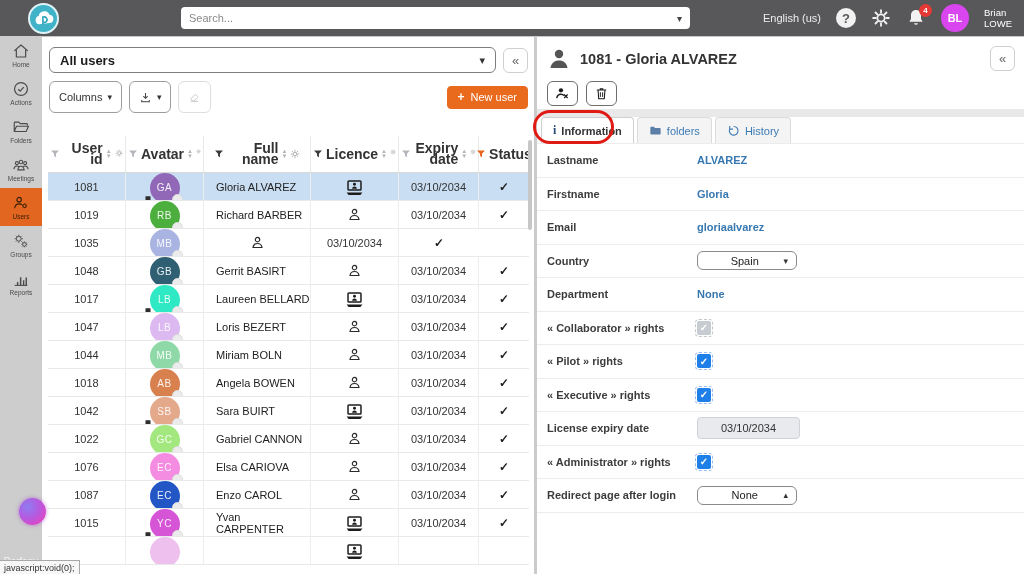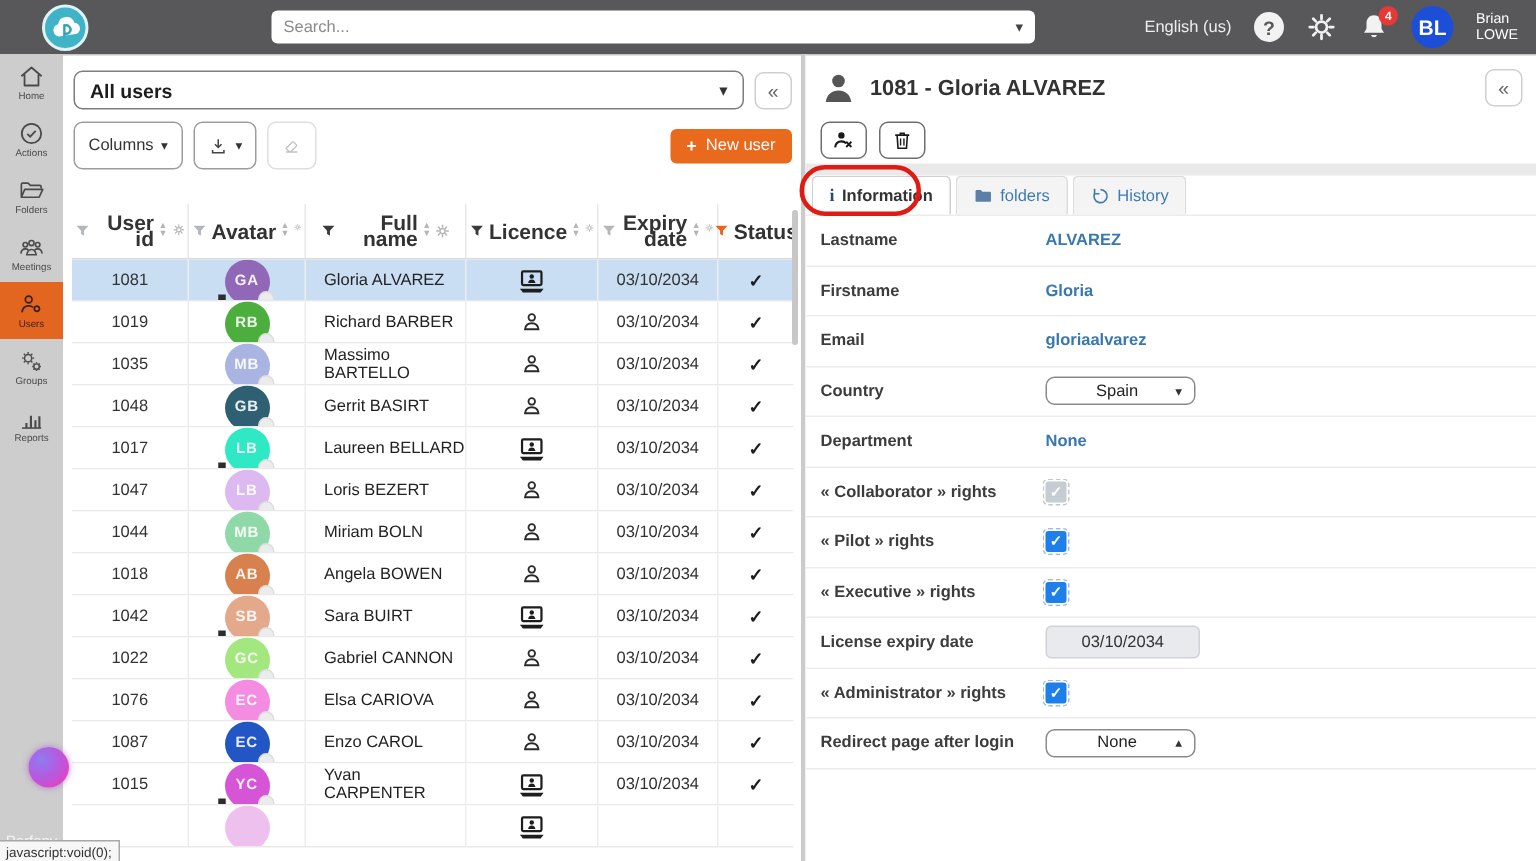--- a/index.html
+++ b/index.html
@@ -22,22 +22,22 @@
   .search-caret { color:#444; font-size:10px; }
   .tb-right { position:absolute; right:12px; top:0; height:36px; display:flex; align-items:center; gap:15px; }
   .tb-lang { color:#ededed; font-size:11px; }
   .tb-help { width:20px; height:20px; border-radius:50%; background:#f2f2f2; color:#58585a;
              font-size:13px; font-weight:bold; display:flex; align-items:center; justify-content:center; cursor:pointer; }
   .tb-gear { width:20px; height:20px; color:#f2f2f2; cursor:pointer; }
   .tb-bell { position:relative; width:20px; height:20px; color:#f2f2f2; cursor:pointer; }
   .tb-badge { position:absolute; top:-4px; right:-6px; min-width:13px; height:13px; border-radius:7px;
               background:#e53935; color:#fff; font-size:8px; font-weight:bold;
               display:flex; align-items:center; justify-content:center; padding:0 2px; }
-  .tb-avatar { width:28px; height:28px; border-radius:50%; background:#1d4ed8; color:#fff;
-               font-size:14px; font-weight:bold; display:flex; align-items:center; justify-content:center; cursor:pointer;text-align:center; }
+  .tb-avatar { width:28px; height:28px; border-radius:50%; background:#d946ef; color:#fff;
+               font-size:11px; font-weight:bold; display:flex; align-items:center; justify-content:center; cursor:pointer;text-align:center; }
   .tb-name { color:#fff; font-size:9.5px; line-height:11px; }
 
   
   .sidebar { position:absolute; top:36px; left:0; width:42px; bottom:0; background:#cdcdcd; z-index:20; }
   .side-item { height:38px; display:flex; flex-direction:column; align-items:center; justify-content:center;
                gap:1px; cursor:pointer; color:#4a4a4a; }
   .side-item.active { background:#e2661f; color:#3a2008; }
   .side-icon { width:18px; height:18px; }
   .side-icon svg { width:18px; height:18px; }
   .side-label { font-size:6.5px; }
@@ -90,21 +90,21 @@
 
   .table-body { position:absolute; top:136px; left:6px; right:5px; bottom:0; overflow:hidden; }
   .trow { height:28px; border-bottom:1px solid #e9e9e9; background:#fff; cursor:pointer; }
   .trow.selected { background:#c9def2; }
   .td { display:flex; align-items:center; justify-content:center; border-right:1px solid #eceded;
         font-size:11px; color:#333; overflow:hidden; }
   .td:last-child { border-right:none; }
   .td.name { justify-content:flex-start; padding-left:12px; color:#222; }
   .avatar-wrap { position:relative; width:30px; height:30px; margin-top:2px; }
   .avatar { width:30px; height:30px; border-radius:50%; display:flex; align-items:center; justify-content:center;
-            color:rgba(255,255,255,.9); font-size:10px; font-weight:bold; letter-spacing:.5px; }
+            color:rgba(255,255,255,.9); font-size:10px; font-weight:normal; letter-spacing:.5px; }
   .presence { position:absolute; right:-3px; bottom:-2px; width:11px; height:11px; border-radius:50%;
               background:#ececec; border:1px solid #dcdcdc; }
   .bookmark { position:absolute; left:-7px; bottom:-3px; width:10px; height:12px; color:#2d2d2d; }
   .bookmark svg { width:10px; height:12px; }
   .lic-admin { width:21px; height:18px; color:#1d1d1d; }
   .lic-user { width:15px; height:15px; color:#2a2a2a; }
   .status-check { font-size:12px; font-weight:bold; color:#1d1d1d; }
 
   .panel-divider { position:absolute; top:36px; left:534px; width:3px; bottom:0; background:#cbcbcb; }
   .vscroll { position:absolute; top:140px; left:528px; width:4px; height:90px; background:#c7c7c7; border-radius:2px; }
@@ -473,21 +473,20 @@
   </div>
         <div class="trow grid-cols">
     <div class="td td-id">1035</div>
     <div class="td">
       <span class="avatar-wrap">
         <span class="avatar" style="background: rgb(169, 180, 226);">MB</span>
         <span class="presence"></span>
 
       </span>
     </div>
-    <div class="td name">Massimo BARTELLO</div>
     <div class="td">
 
       <span class="lic-user">
               <svg viewBox="0 0 24 24">
                 <circle cx="12" cy="7.4" r="3.5" fill="none" stroke="currentColor" stroke-width="1.9"></circle>
                 <path d="M4.8 20c.6-4.3 3.3-6.4 7.2-6.4s6.6 2.1 7.2 6.4z" fill="none" stroke="currentColor" stroke-width="1.9"></path>
               </svg>
             </span>
     </div>
     <div class="td td-date">03/10/2034</div>

